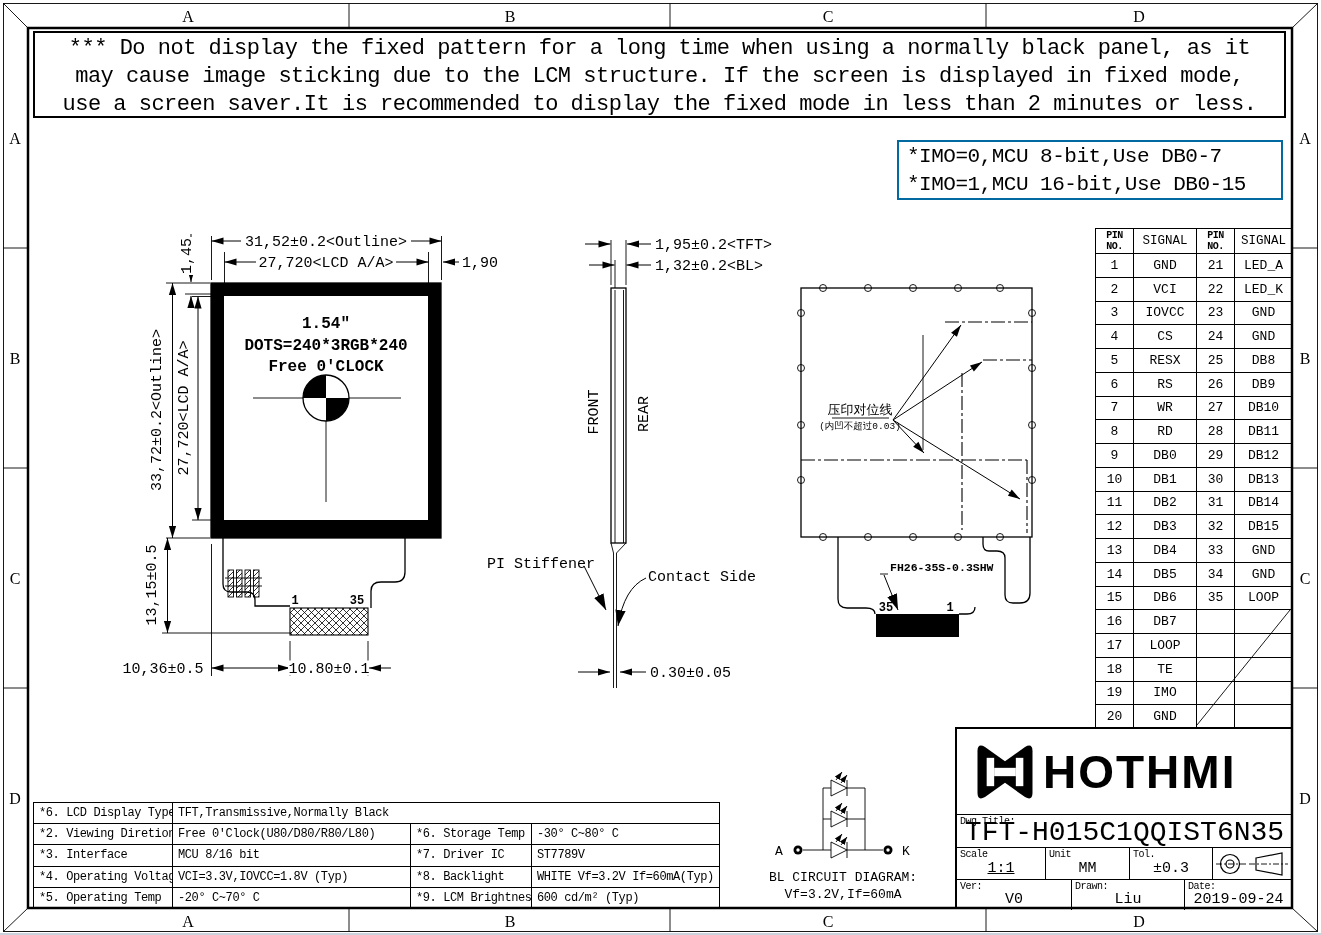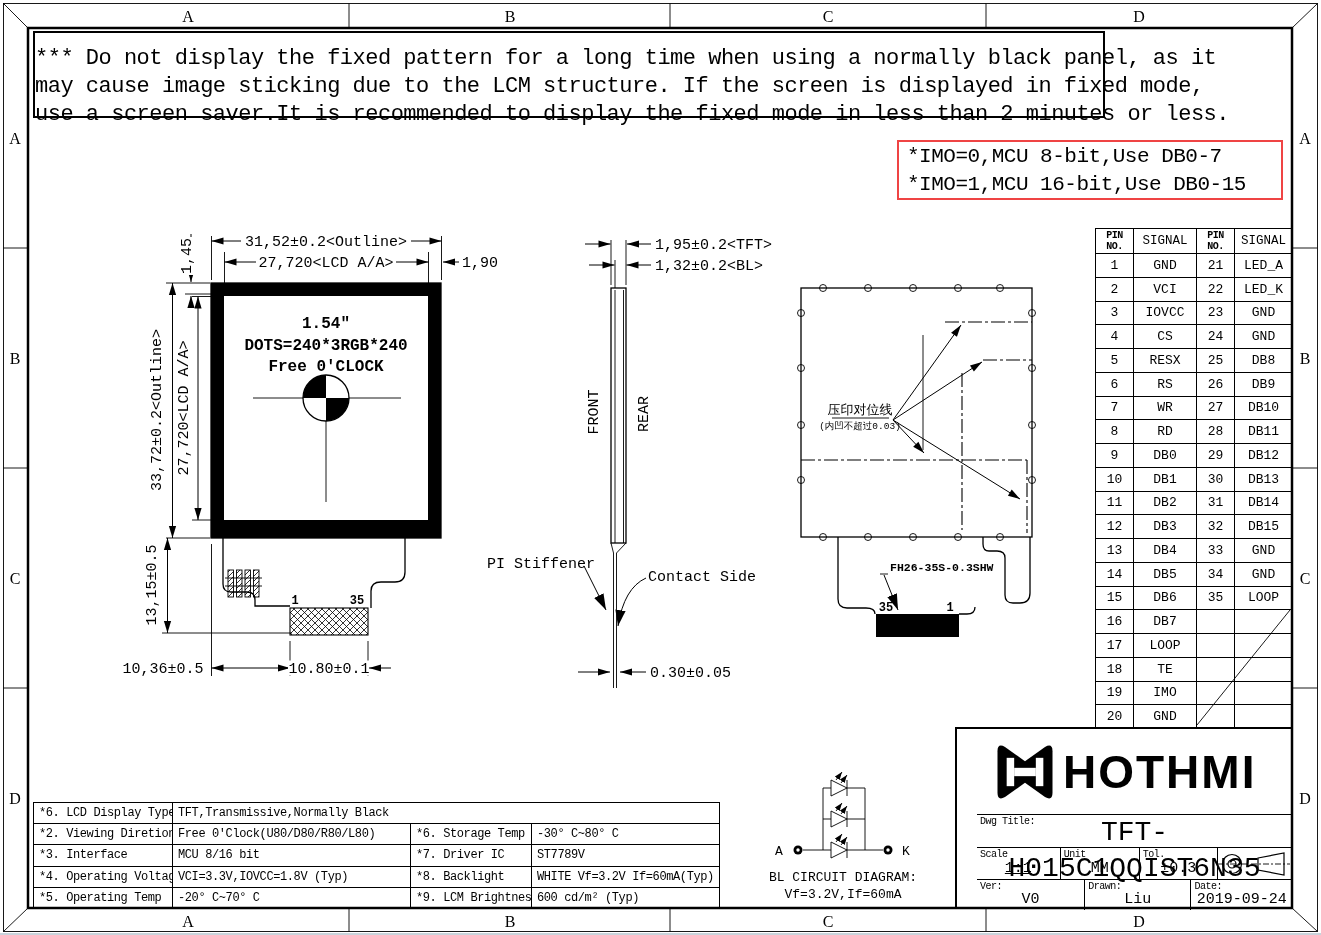--- a/index.html
+++ b/index.html
@@ -15,40 +15,40 @@
   text.dimtxt{font-size:15px;text-anchor:middle;}
   text.dimtxtS{font-size:15px;text-anchor:start;}
   text.paneltxt{font-size:16px;font-weight:bold;text-anchor:middle;}
   text.pinlbl{font-size:12px;font-weight:bold;text-anchor:middle;}
   text.zone{font-family:"Liberation Serif",serif;font-size:16px;text-anchor:middle;}
   text.cjk{font-size:13px;text-anchor:middle;}
   text.cjks{font-size:9.5px;text-anchor:middle;}
   text.bltxt{font-size:13px;text-anchor:middle;}
   text.fh{font-size:11.5px;font-weight:bold;text-anchor:start;}
 
-  .warning-box{position:absolute;left:33px;top:31px;width:1072px;height:87px;border:2px solid #000;
-    box-sizing:border-box;font-size:22px;line-height:28px;text-align:center;padding-top:12px;
+  .warning-box{position:absolute;left:33px;top:31px;width:1253px;height:87px;border:2px solid #000;
+    box-sizing:border-box;font-size:22px;line-height:28px;text-align:center;padding-top:2px;
     letter-spacing:-0.5px;white-space:nowrap;}
-  .imo-box{position:absolute;left:897px;top:140px;width:386px;height:60px;border:2px solid #ef4444;
+  .imo-box{position:absolute;left:897px;top:140px;width:386px;height:60px;border:2px solid #0369a1;
     box-sizing:border-box;font-size:21px;line-height:28px;padding:1px 0 0 8px;letter-spacing:-0.5px;white-space:nowrap;}
 
   table{border-collapse:collapse;table-layout:fixed;background:transparent;}
   .pin-table{position:absolute;left:1095px;top:228px;width:197px;height:499px;font-size:13px;}
   .pin-table th,.pin-table td{border:1px solid #000;text-align:center;padding:0;overflow:hidden;}
   .pin-table th{font-size:10px;font-weight:bold;letter-spacing:-0.5px;height:24px;}
   .pin-table th:nth-child(2n){font-size:12.5px;font-weight:normal;letter-spacing:0;}
   .pin-table tr{height:23.75px;}
 
   .spec-table{position:absolute;left:33px;top:802px;width:686px;height:106px;font-size:12px;letter-spacing:-0.4px;}
   .spec-table td{border:1px solid #000;padding:0 0 0 5px;text-align:left;white-space:nowrap;overflow:hidden;}
   .spec-table tr{height:21.2px;}
 
   .title-block{position:absolute;left:955px;top:727px;width:337px;height:181px;box-sizing:border-box;
     border-left:2px solid #000;border-top:2px solid #000;background:transparent;}
-  .tb-row{box-sizing:border-box;position:relative;margin-left:20px;}
+  .tb-row{box-sizing:border-box;position:relative;}
   .tb-logo-row{height:85px;display:flex;align-items:center;padding-left:16px;}
   .brand-text{font-family:"Liberation Sans",sans-serif;font-weight:bold;font-size:46px;letter-spacing:2px;margin-left:6px;}
   .tb-dwg-row{height:33px;border-top:1.5px solid #000;}
   .tb-small{position:absolute;top:1px;left:3px;font-size:10px;letter-spacing:-0.5px;}
   .tb-dwg-title{text-align:center;font-size:28px;line-height:36px;}
   .tb-scale-row{height:32px;border-top:1.5px solid #000;display:flex;}
   .tb-ver-row{height:31px;border-top:1.5px solid #000;display:flex;}
   .tb-cell{position:relative;box-sizing:border-box;height:100%;}
   .tb-cell + .tb-cell{border-left:1.5px solid #000;}
   .tb-val{display:block;text-align:center;font-size:15px;margin-top:12px;}

